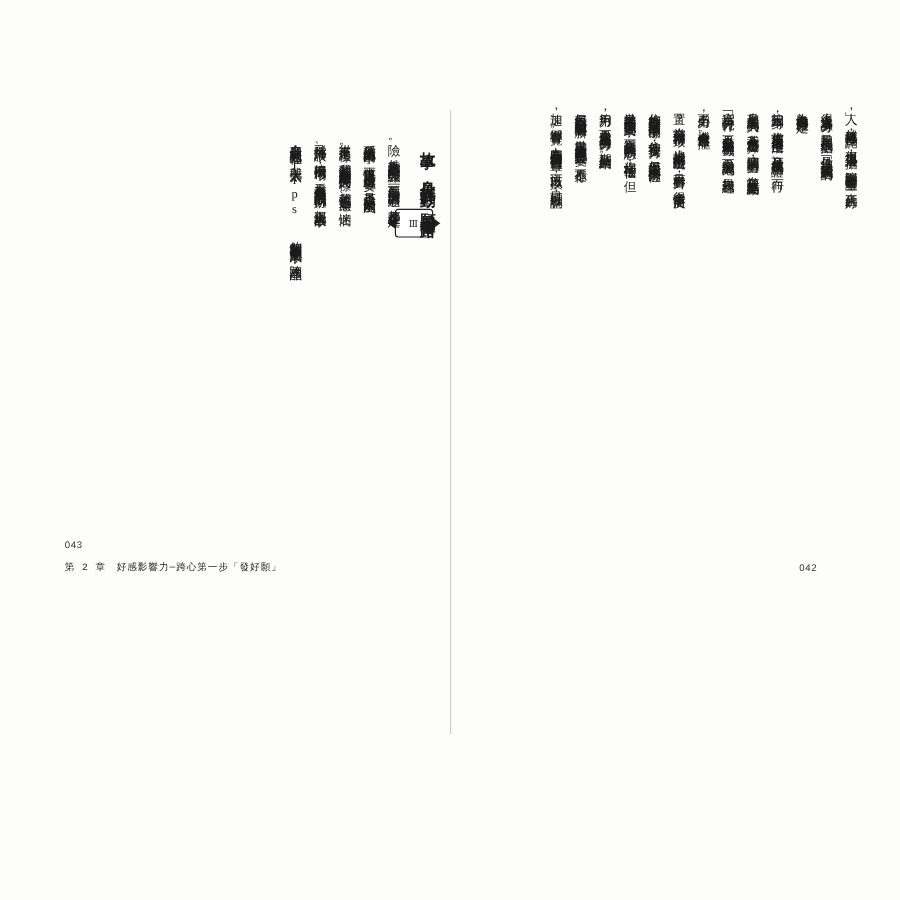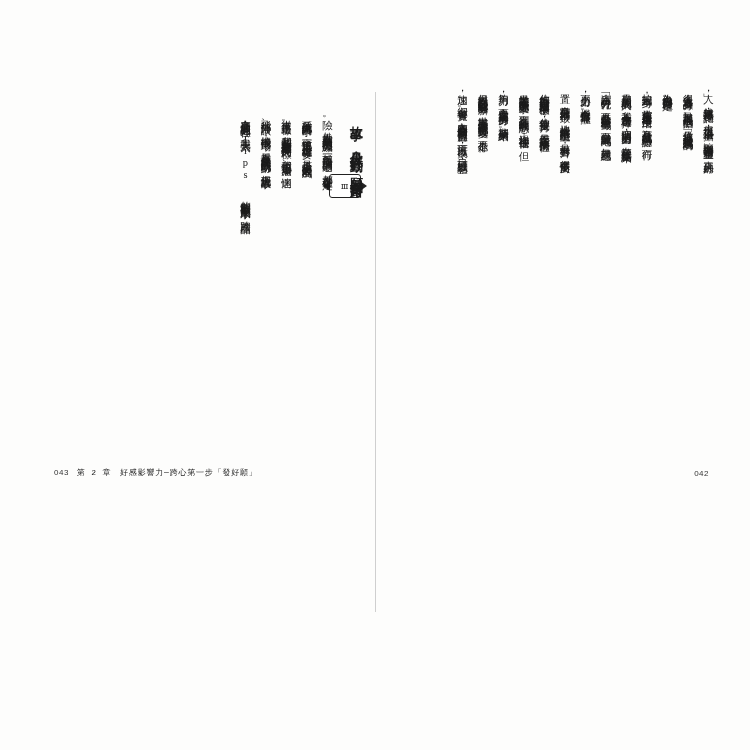--- a/index.html
+++ b/index.html
@@ -107,22 +107,22 @@
     position: absolute;
     bottom: 128px;
     font-size: 7.5px;
     color: #222;
     letter-spacing: 0.6px;
     font-family: "Liberation Sans", sans-serif;
     display: flex;
     align-items: baseline;
     gap: 8px;
   }
-  .footer-left  { left: 28px; }
-  .footer-right { right: 16px; align-items: center; }
+  .footer-left  { left: 28px; flex-direction: column; }
+  .footer-right { right: 44px; align-items: center; }
   .folio {
     font-size: 8px;
     letter-spacing: 0.5px;
     color: #333;
   }
   .footer-text {
     font-size: 8px;
     color: #1b1b1b;
     font-family: Liberation Mono, monospace;
     letter-spacing: 0.8px;

